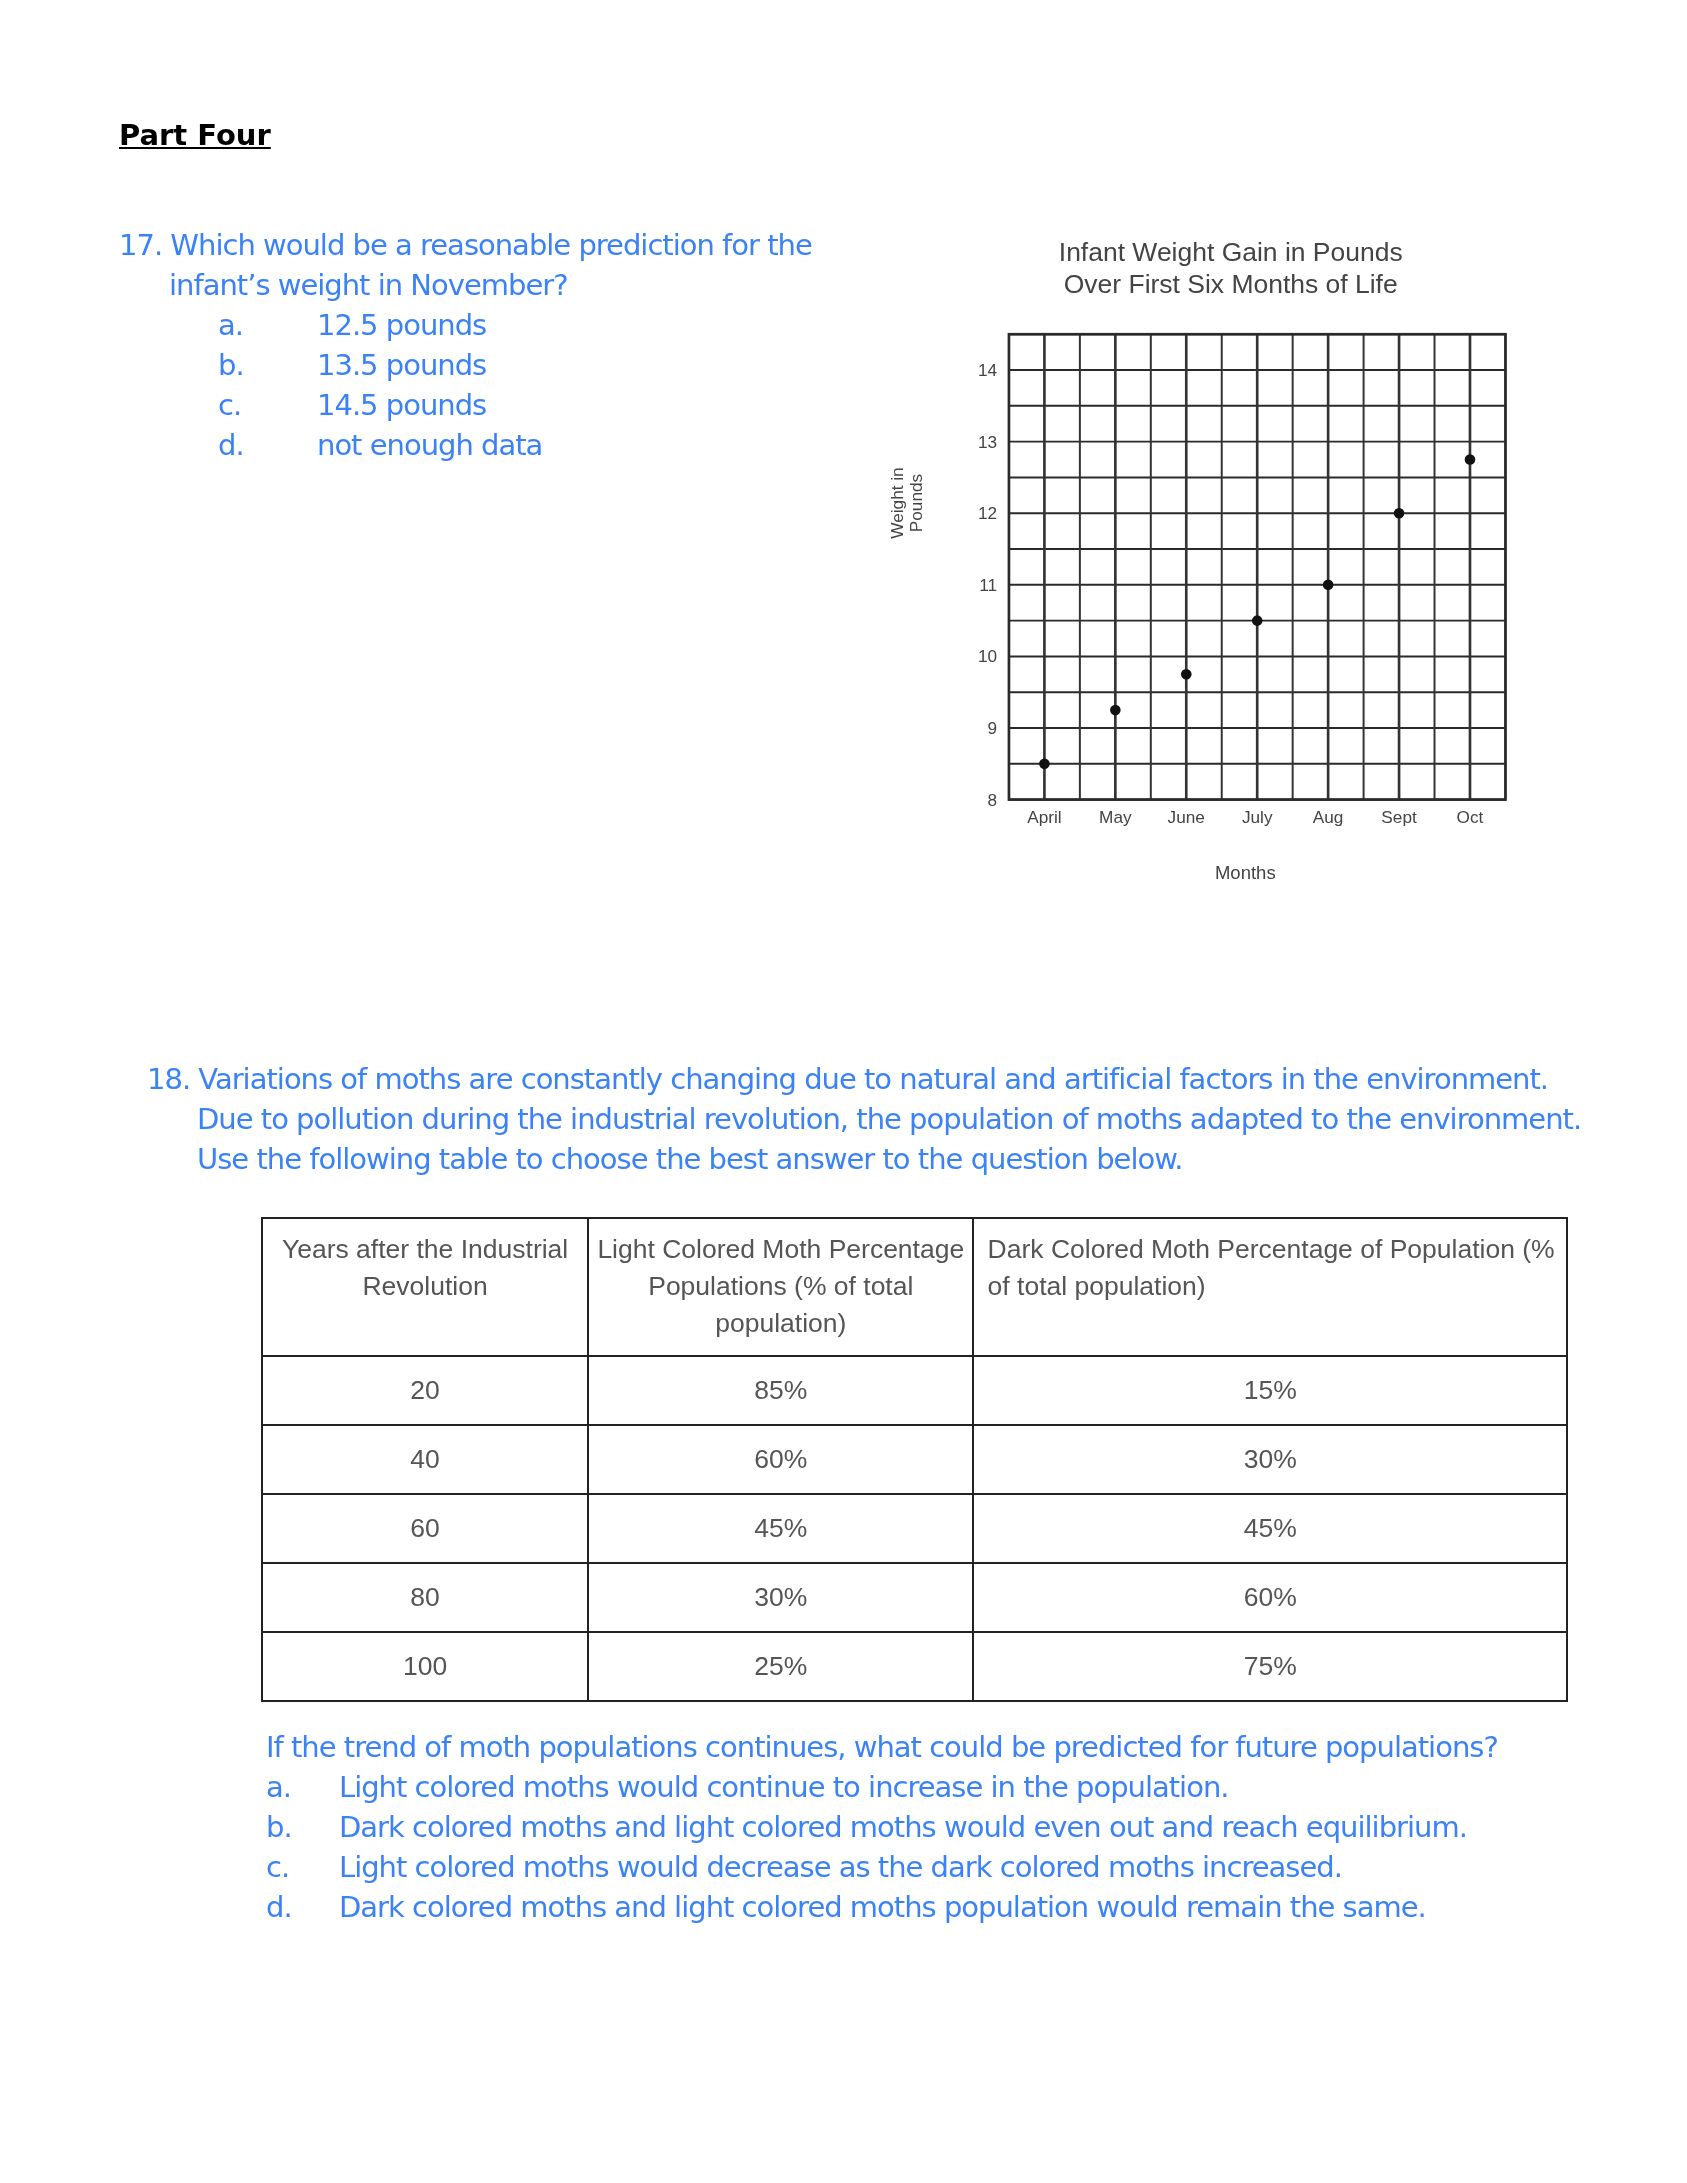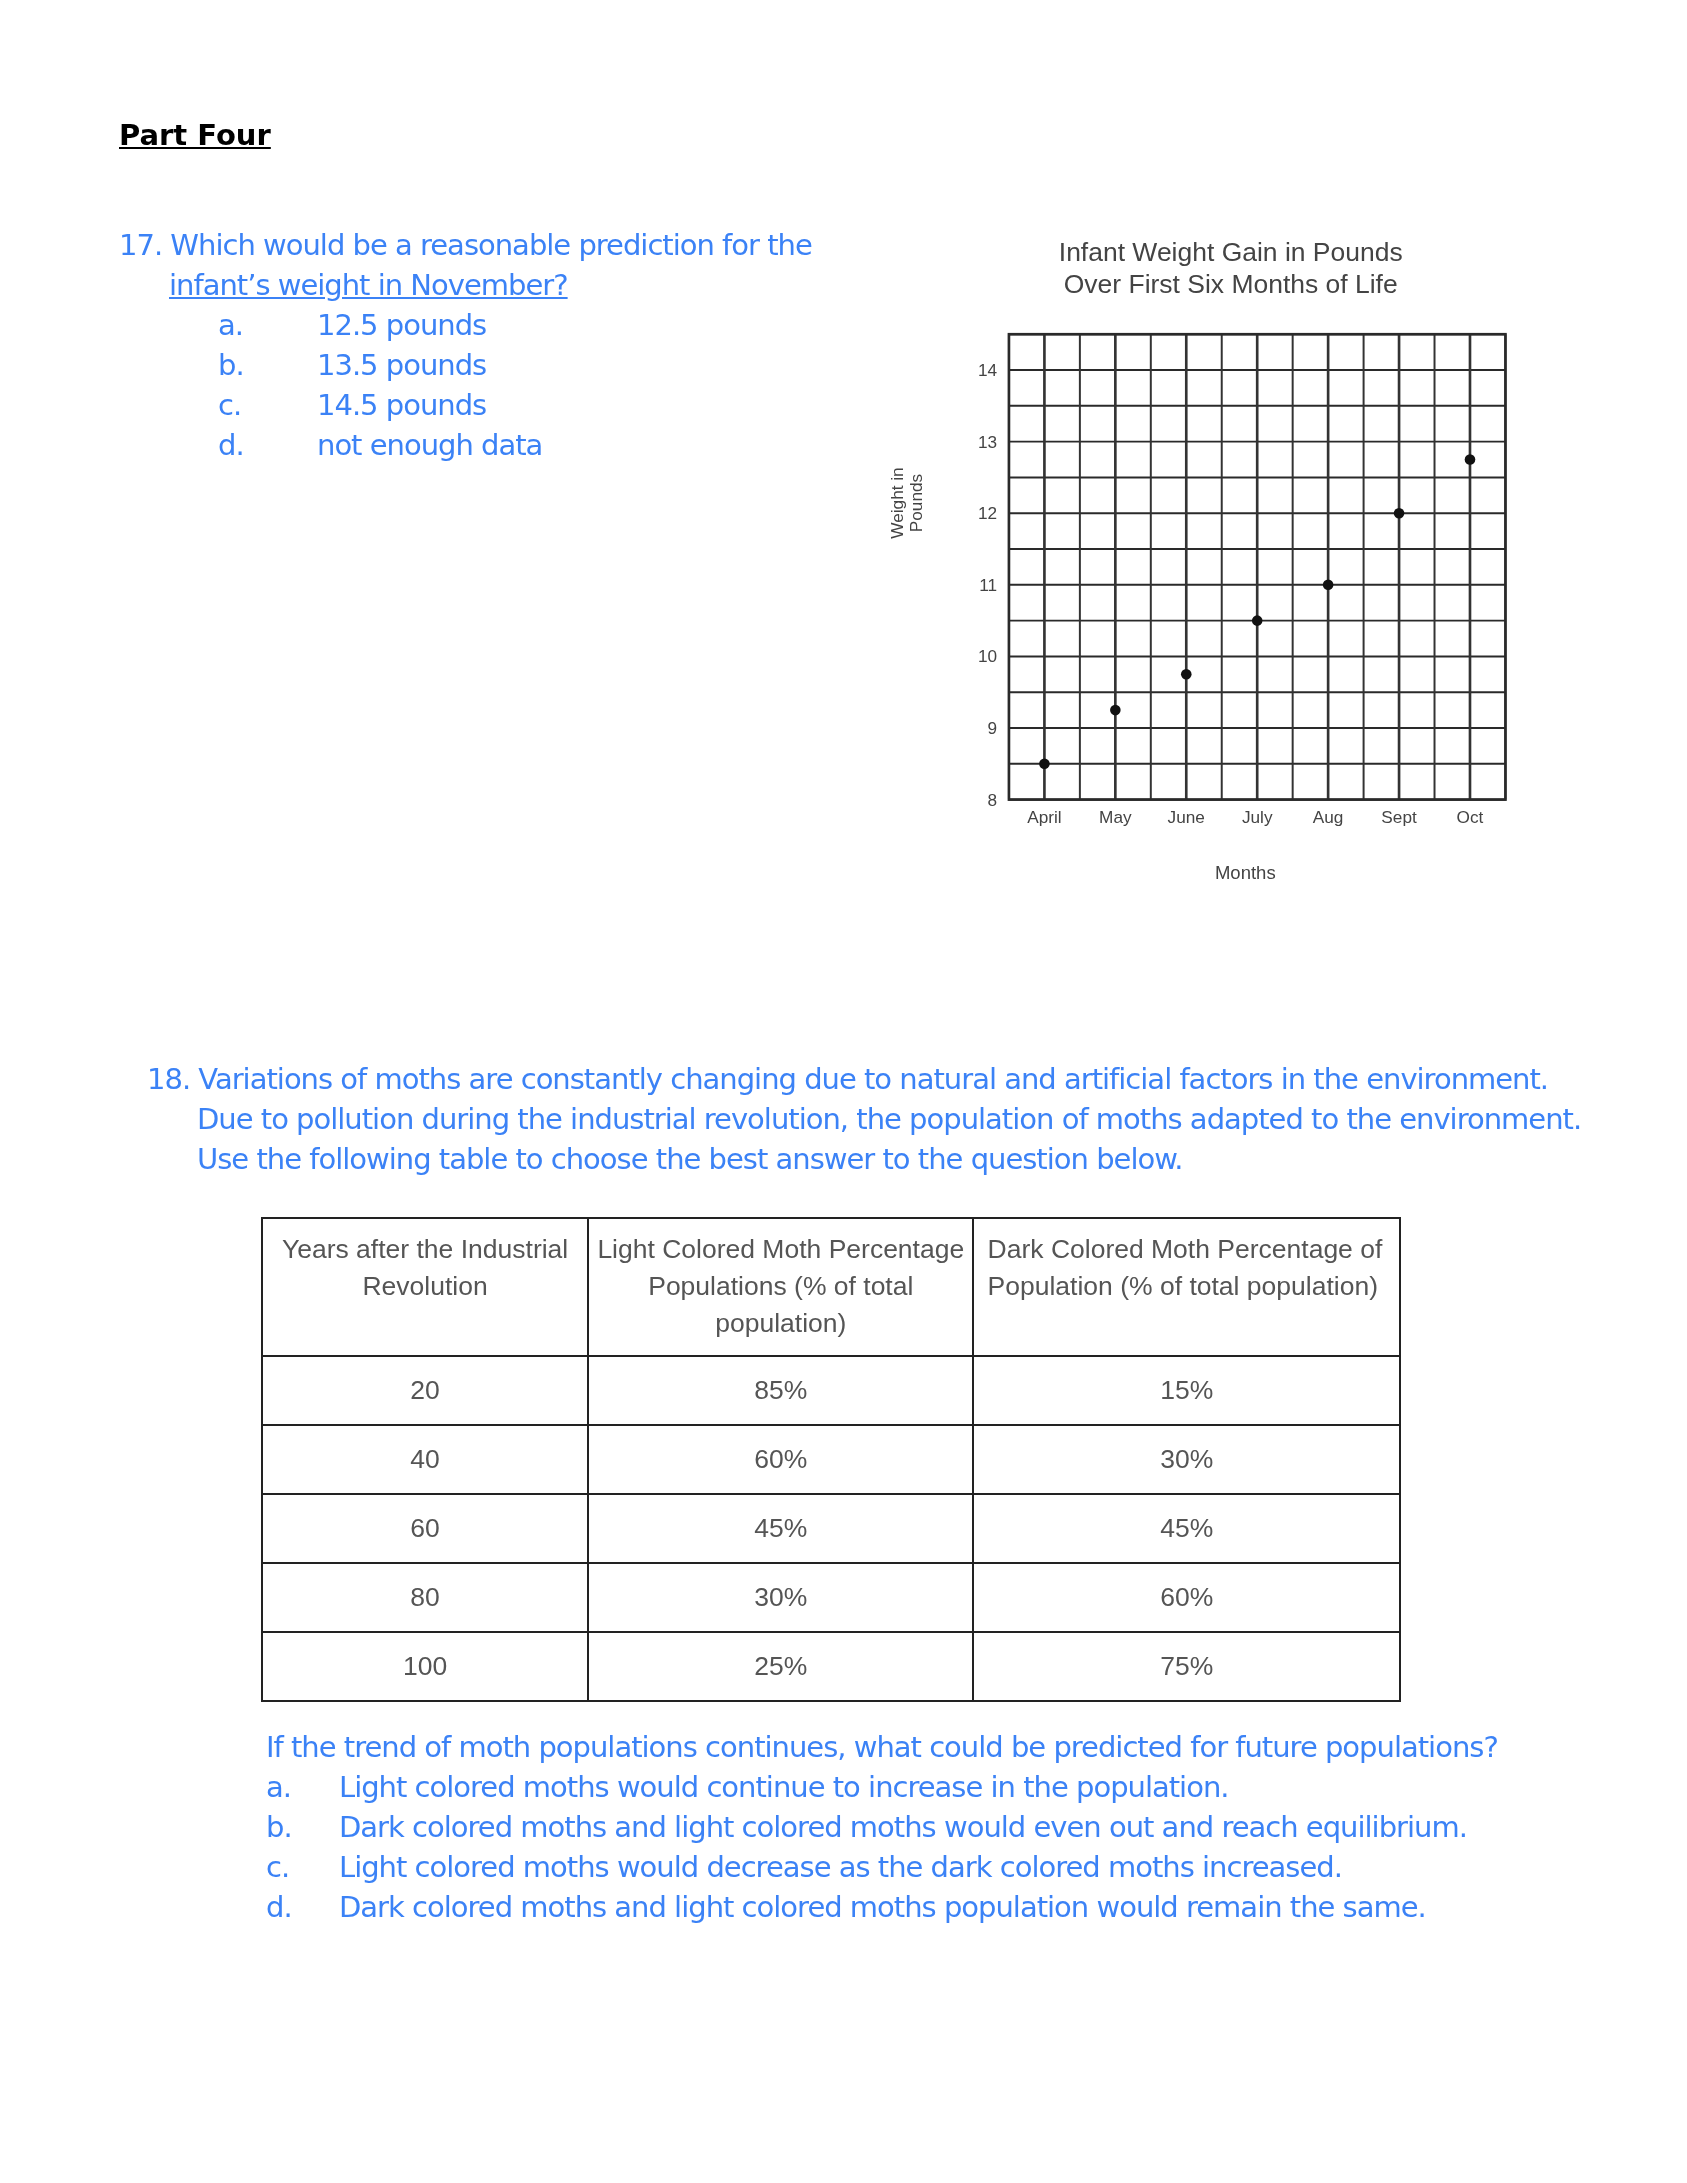--- a/index.html
+++ b/index.html
@@ -3,29 +3,29 @@
   <meta charset="utf-8">
   <style>
     html, body { margin: 0; padding: 0; background: #ffffff; }
     body { width: 1687px; height: 2183px; position: relative; overflow: hidden;
            font-family: "Liberation Sans", sans-serif; color: #3c3c3c; }
     .serif-doc { font-family: "DejaVu Sans", sans-serif; }
     .abs { position: absolute; }
     .part-title { left: 119px; top: 118px; font-size: 29px; font-weight: bold; text-decoration: underline; color: #000000; }
     .qtext { font-size: 29px; color: #3b82f6; line-height: 40px; font-family: "DejaVu Sans", sans-serif; letter-spacing: -1px; }
     .q17 { left: 119px; top: 225px; width: 754px; }
-    .q17 .cont { padding-left: 50px; text-decoration: underline; }
+    .q17 .cont { padding-left: 50px; }
     .opt { display: flex; }
     .opt .letter { width: 99px; padding-left: 99px; }
     .q18 { left: 119px; top: 1059px; width: 1489px; margin-left: 28px; }
     .q18 .cont { padding-left: 50px; }
     .q18sub { left: 218px; top: 1727px; width: 1323px; margin-left: 48px; }
     .q18sub .opt .letter { width: 73px; padding-left: 0; }
 
-    table.moth { position: absolute; left: 261px; top: 1217px; border-collapse: collapse; width: 1140px;
+    table.moth { position: absolute; left: 261px; top: 1217px; border-collapse: collapse; width: 1307px;
                  font-family: "Liberation Sans", sans-serif; color: #555; font-size: 26.5px; padding-left: 36px; }
     table.moth td, table.moth th { border: 2.6px solid #222; text-align: center; font-weight: normal; vertical-align: top; }
     table.moth th { padding: 12px 6.6px; line-height: 37px; height: 112px; }
     table.moth td { height: 65px; vertical-align: middle; }
     table.moth tr.last td { border-top: 2px dotted #333; margin-top: 16px; }
 
     svg.chart { position: absolute; left: 860px; top: 225px; }
     .chart text { font-family: "Liberation Sans", sans-serif; fill: #444; }
   </style>
 </head>

